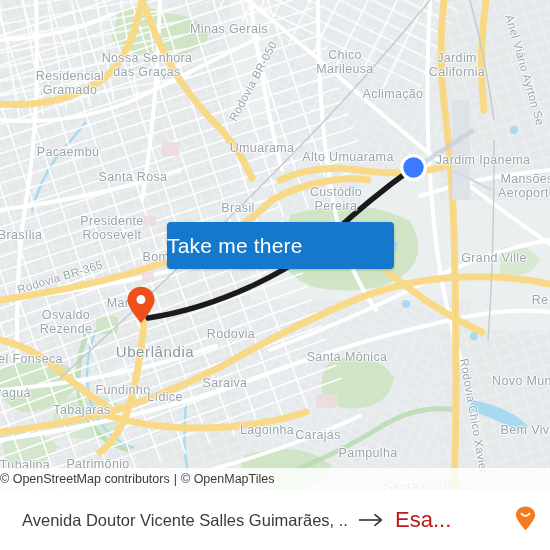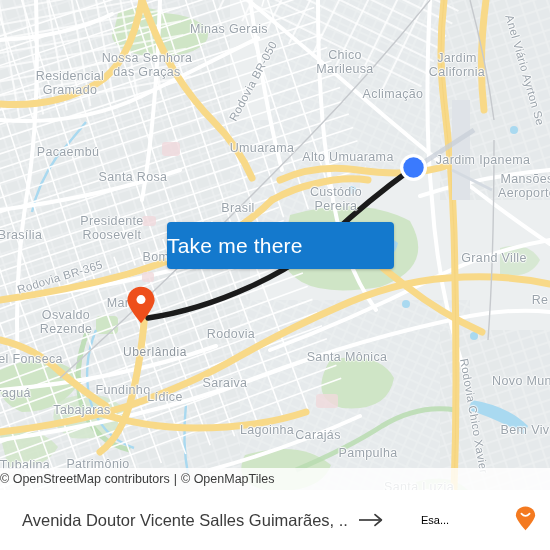--- a/index.html
+++ b/index.html
@@ -36,21 +36,21 @@
     transform: translate(-50%, -50%);
     line-height: 14px;
     pointer-events: none;
     text-shadow:
        1px  0 1px rgba(255,255,255,.95),
       -1px  0 1px rgba(255,255,255,.95),
        0  1px 1px rgba(255,255,255,.95),
        0 -1px 1px rgba(255,255,255,.95);
   }
   .map-label.city {
-    font-size: 12px;
+    font-size: 15px;
     color: #8d969e;
     letter-spacing: .6px;
   }
   .map-label.hwy {
     font-size: 11.5px;
     color: #9aa3ab;
     letter-spacing: .3px;
   }
 
   
@@ -122,26 +122,25 @@
     text-overflow: clip;
     max-width: 325px;
   }
   #route-arrow {
     margin: 0 10px 0 12px;
     color: #3c3c3c;
     display: flex;
     align-items: center;
   }
   #route-to {
-    font-size: 11px;
-    color: #000000;
+    font-size: 22px;
+    color: #b91c1c;
     white-space: nowrap;
     max-width: 56px;
     overflow: hidden;
-    margin-left: 26px;
   }
   #moovit-logo {
     margin-left: auto;
     display: flex;
     align-items: center;
     gap: 2px;
   }
   #moovit-wordmark {
     font-family: "DejaVu Sans", sans-serif;
     font-size: 22px;

